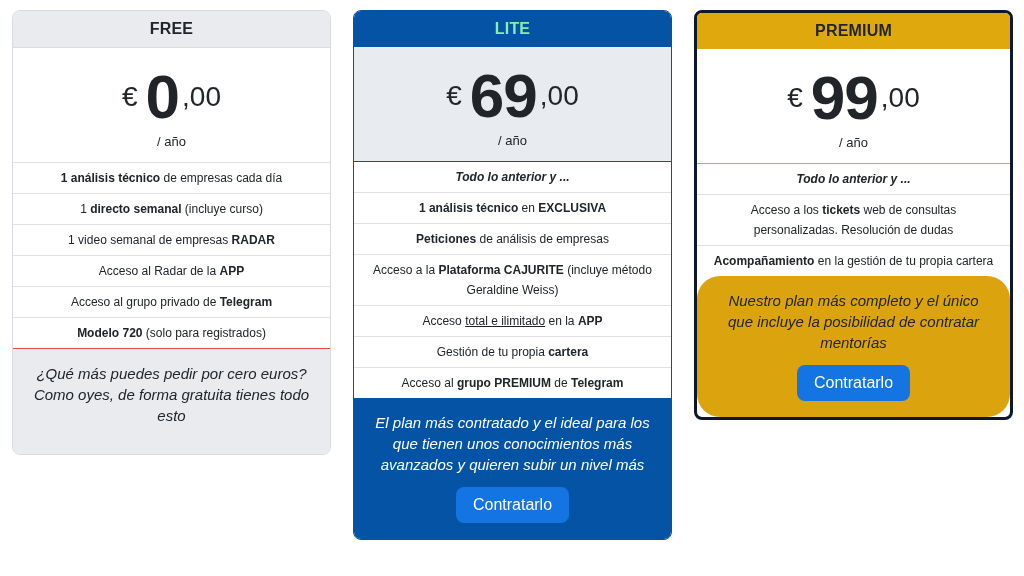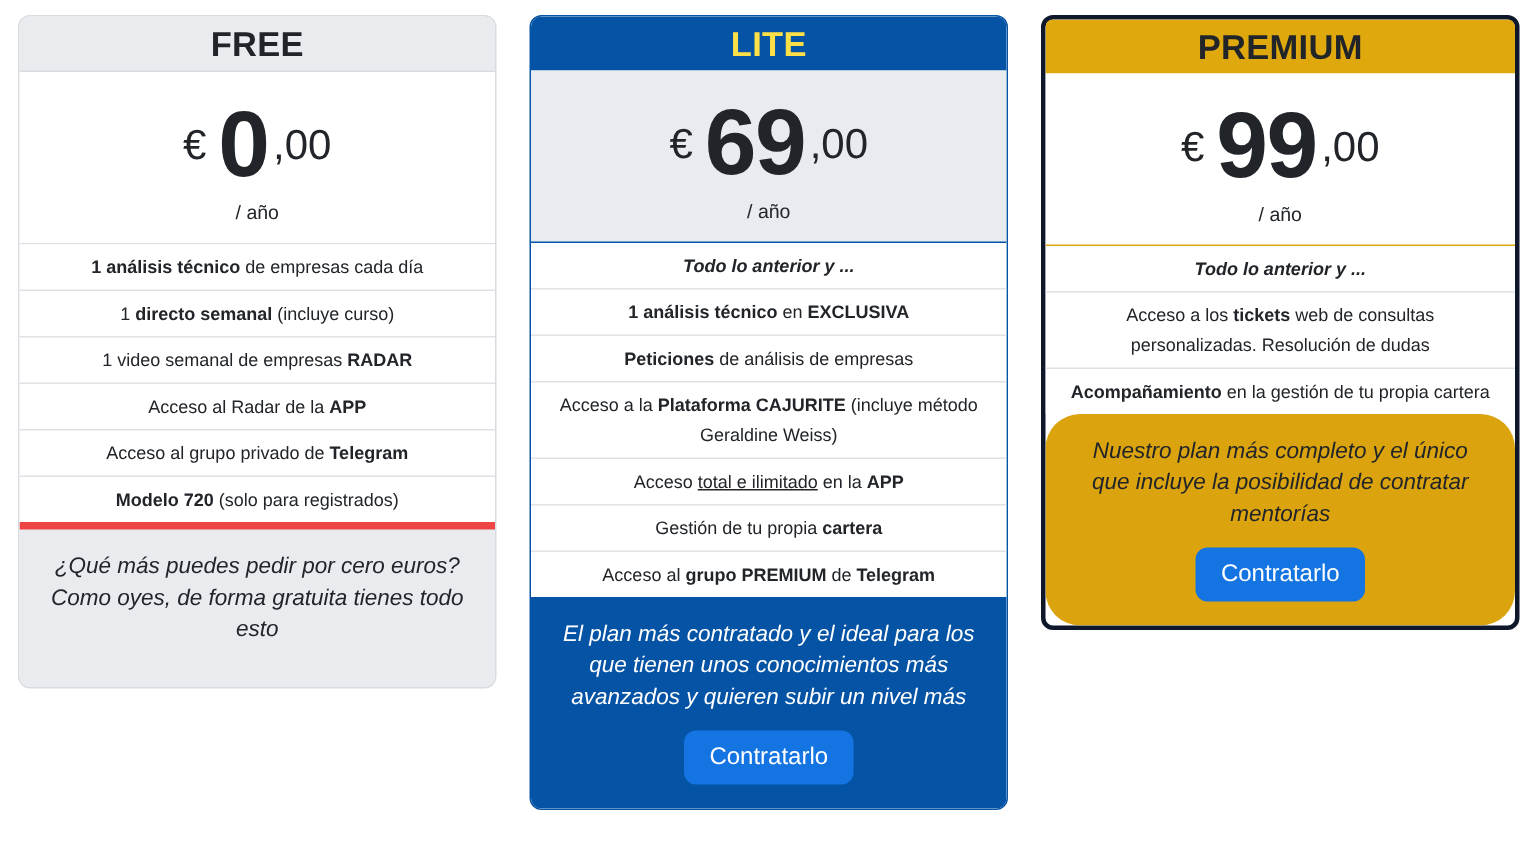--- a/index.html
+++ b/index.html
@@ -29,25 +29,25 @@
   .card.free    { border: 1px solid #d8dbe0; }
   .card.lite    { border: 1px solid #0553a4; }
   .card.premium { border: 3px solid #0f172a; }
 
   .card-header {
     height: 36px;
     display: flex;
     align-items: center;
     justify-content: center;
     font-weight: 700;
-    font-size: 23px;
+    font-size: 16px;
     letter-spacing: 0.2px;
   }
   .free .card-header    { background: #e9ebee; color: #212529; border-bottom: 1px solid #d8dbe0; }
-  .lite .card-header    { background: #0553a4; color: #fde047; }
+  .lite .card-header    { background: #0553a4; color: #86efac; }
   .premium .card-header { background: #dfa90d; color: #212529; }
 
   .price-box {
     text-align: center;
     padding: 16px 0 13px;
   }
   .free .price-box    { background: #ffffff; border-bottom: 1px solid #dee2e6; }
   .lite .price-box    { background: #e8ebf0; border-bottom: 1px solid #0553a4; }
   .premium .price-box { background: #ffffff; border-bottom: 1px solid #dfa90d; }
 
@@ -81,21 +81,21 @@
     font-size: 12px;
     line-height: 20px;
     padding: 5px 14px;
   }
   .feature-row + .feature-row { border-top: 1px solid #dee2e6; }
 
   .card-footer {
     text-align: center;
     padding: 12px 16px 16px;
   }
-  .free .card-footer    { background: #e9ebee; border-top: 5px solid #ef4444; color: #212529; }
+  .free .card-footer    { background: #e9ebee; border-top: 1px solid #ef4444; color: #212529; }
   .lite .card-footer    { background: #0553a4; color: #ffffff; }
   .premium .card-footer { background: #dba30e; color: #212529; border-radius: 23px; }
 
   .note {
     font-style: italic;
     font-size: 15px;
     line-height: 21px;
     margin: 2px 2px 12px;
   }
   .btn {

